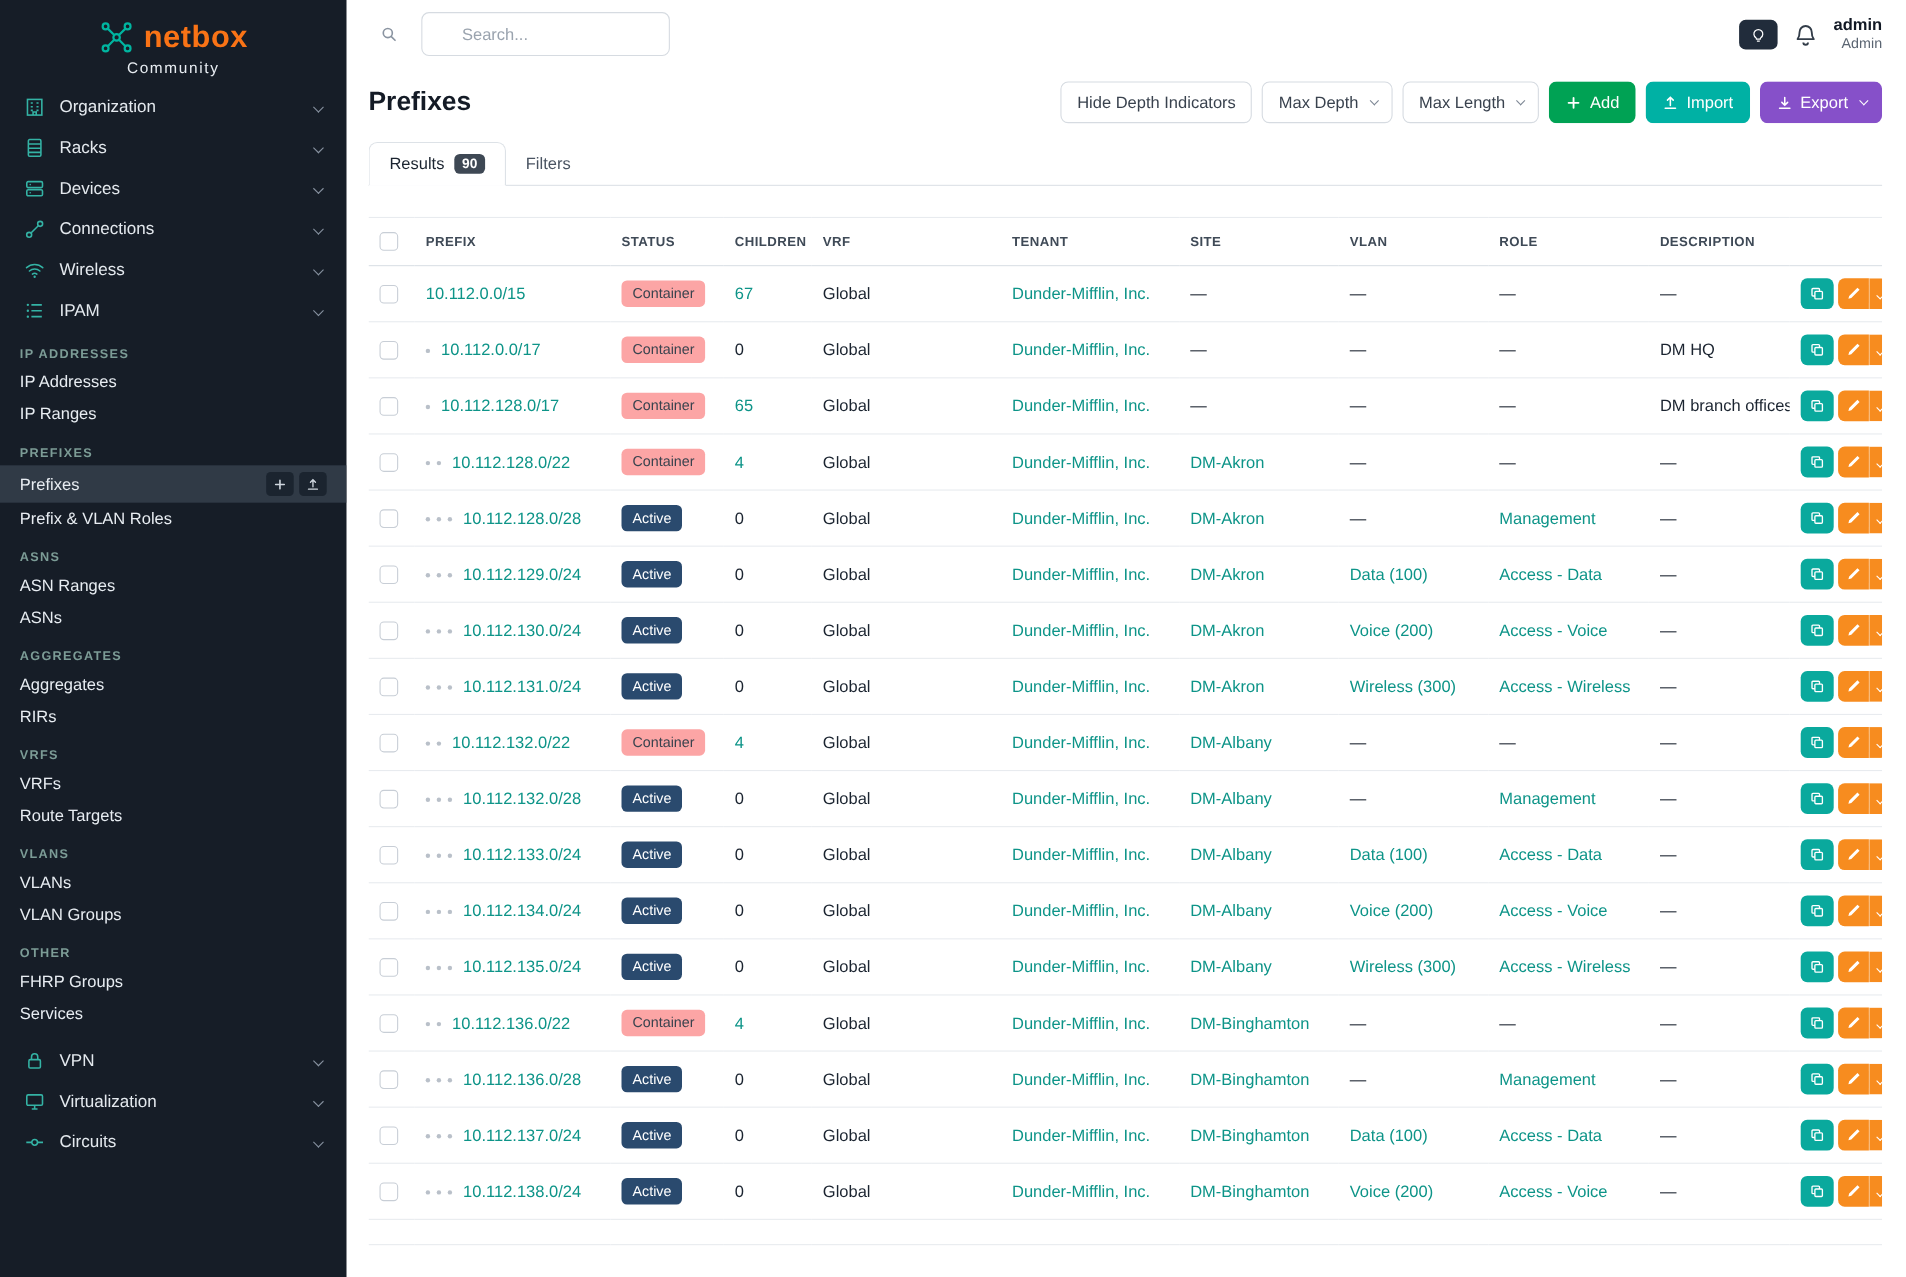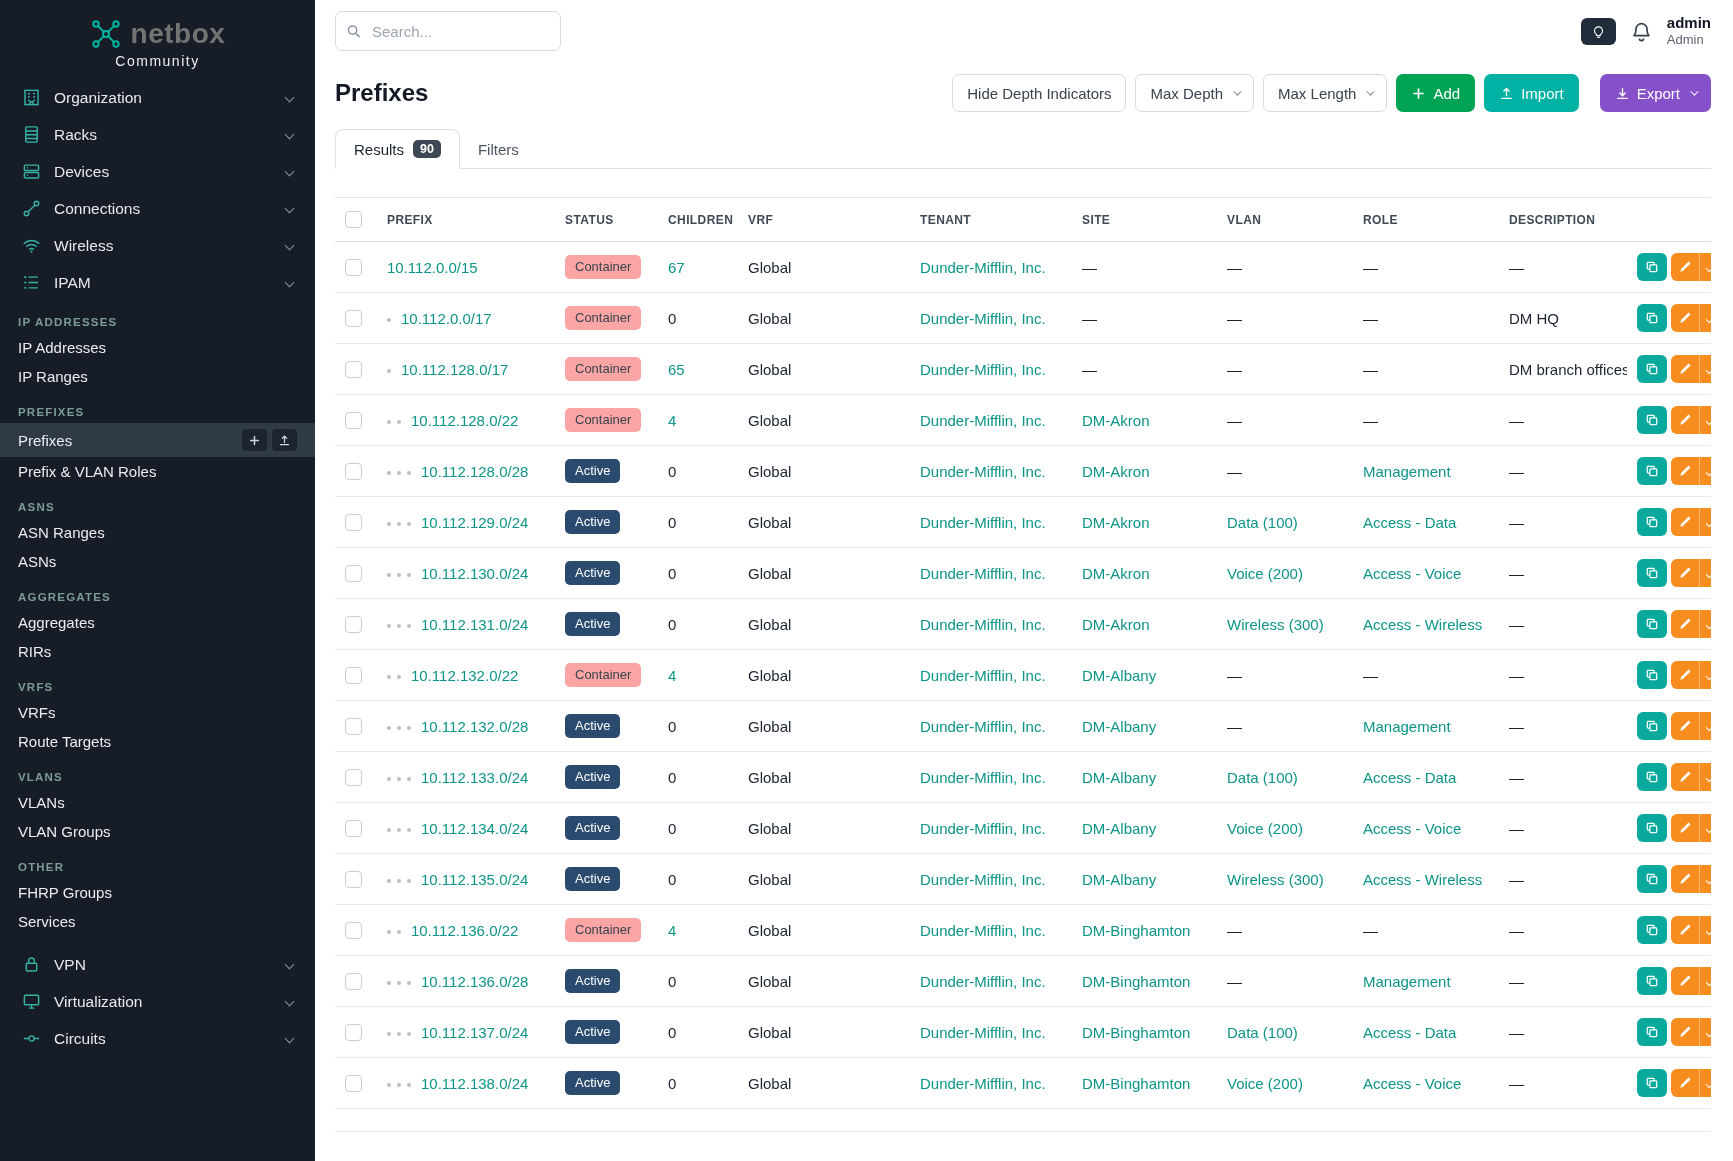--- a/index.html
+++ b/index.html
@@ -4,62 +4,62 @@
 <style>
   * { box-sizing: border-box; margin: 0; padding: 0; }
   html, body { width: 1733px; height: 1161px; overflow: hidden; }
   body { display: flex; font-family: "Liberation Sans", sans-serif; background: #fff; color: #1b2430; }
 
   
   .sidebar { width: 315px; min-width: 315px; height: 100%; background: #161d27; color: #d6dde4; overflow: hidden; display: flex; flex-direction: column; }
   .logo-area { padding: 18px 12px 10px; text-align: center; cursor: pointer; }
   .logo-row { display: flex; align-items: center; justify-content: center; gap: 9px; }
   .logo-mark svg { width: 32px; height: 32px; display: block; }
-  .logo-text { font-size: 28px; font-weight: 700; color: #737373; letter-spacing: .5px; }
+  .logo-text { font-size: 28px; font-weight: 700; color: #f97316; letter-spacing: .5px; }
   .logo-sub { margin-top: 3px; font-size: 14px; color: #e8edf2; letter-spacing: 1.5px; }
   .nav-item { display: flex; align-items: center; gap: 13px; padding: 9px 22px; font-size: 15.5px; color: #e4e9ee; cursor: pointer; }
   .nav-icon { color: #34b3a5; display: flex; }
   .nav-icon svg { width: 19px; height: 19px; }
   .chev-wrap { margin-left: auto; display: flex; align-items: center; }
   .chev { display: inline-block; width: 7px; height: 7px; border-right: 1.6px solid #8792a0; border-bottom: 1.6px solid #8792a0; transform: rotate(45deg); }
   .subnav-header { padding: 15px 18px 5px; font-size: 11.5px; font-weight: 700; letter-spacing: 1.2px; color: #7c9c96; }
   .subnav-item { display: flex; align-items: center; padding: 6px 18px; font-size: 15px; color: #e8edf2; cursor: pointer; }
   .subnav-item.active { background: #303a46; }
   .quick-btns { margin-left: auto; display: flex; gap: 5px; }
   .qbtn { width: 25px; height: 22px; border: none; border-radius: 4px; background: #1b242f; color: #cfd6de; display: flex; align-items: center; justify-content: center; cursor: pointer; }
   .qbtn svg { width: 13px; height: 13px; }
   .nav-bottom { margin-top: 10px; }
 
   
   .main { flex: 1; display: flex; flex-direction: column; height: 100%; overflow: hidden; }
   .topbar { height: 62px; display: flex; align-items: center; padding: 0 22px 0 20px; justify-content: space-between; }
   .search-wrap { position: relative; width: 226px; }
   .search-wrap .sicon { position: absolute; left: 11px; top: 50%; transform: translateY(-50%); color: #8a94a1; display: flex; }
   .search-wrap .sicon svg { width: 15px; height: 15px; }
-  .search-input { width: 100%; height: 40px; border: 1px solid #d6dbe1; border-radius: 7px; padding: 0 12px 0 36px; font-size: 15px; color: #1b2430; outline: none; font-family: inherit; background: #fff; }
+  .search-input { width: 100%; height: 40px; border: 1px solid #d6dbe1; border-radius: 7px; padding: 0 12px 0 36px; font-size: 15px; color: #1b2430; outline: none; font-family: inherit; background: #fff; margin-left: 48px; }
   .search-input::placeholder { color: #9aa3ae; }
   .topbar-right { display: flex; align-items: center; gap: 15px; }
   .theme-btn { width: 35px; height: 27px; background: #212c3b; border: none; border-radius: 6px; color: #fff; display: flex; align-items: center; justify-content: center; cursor: pointer; }
   .theme-btn svg { width: 15px; height: 15px; }
   .bell-btn { background: none; border: none; color: #333d49; cursor: pointer; display: flex; }
   .bell-btn svg { width: 21px; height: 21px; }
-  .user-block { line-height: 1.25; cursor: pointer; }
+  .user-block { text-align: right; line-height: 1.25; cursor: pointer; }
   .user-name { font-weight: 700; font-size: 15px; color: #111824; }
   .user-role { font-size: 13px; color: #5b6572; }
 
   
   .content { flex: 1; padding: 4px 22px 0 20px; overflow: hidden; display: flex; flex-direction: column; }
   .page-head { display: flex; align-items: center; margin-top: 8px; }
   .page-title { font-size: 24px; font-weight: 700; color: #141b26; }
   .page-actions { margin-left: auto; display: flex; gap: 9px; align-items: center; }
   .btn { height: 38px; display: inline-flex; align-items: center; gap: 7px; padding: 0 14px; border-radius: 7px; font-size: 15px; font-family: inherit; cursor: pointer; border: 1px solid transparent; font-weight: 500; white-space: nowrap; }
   .btn.ghost { background: #fff; border-color: #d6dbe1; color: #39424e; }
   .btn.green { background: #00a254; color: #fff; }
   .btn.teal { background: #00b1a4; color: #fff; }
-  .btn.purple { background: #8650c9; color: #fff; margin-left: 12px; }
+  .btn.purple { background: #8650c9; color: #fff; }
   .btn svg { width: 15px; height: 15px; }
   .btn .chev { width: 6px; height: 6px; margin-left: 3px; transform: rotate(45deg) translateY(-2px); }
   .btn.ghost .chev { border-color: #7d8794; }
   .btn.purple .chev { border-color: #fff; }
 
   
   .tabs { display: flex; margin-top: 16px; border-bottom: 1px solid #dde2e7; }
   .tab { padding: 10px 18px; font-size: 15px; color: #4a5462; display: flex; align-items: center; gap: 9px; cursor: pointer; position: relative; top: 1px; }
   .tab.active { background: #fff; border: 1px solid #dde2e7; border-bottom-color: #fff; border-radius: 8px 8px 0 0; color: #1b2430; font-weight: 500; }
   .tab-badge { background: #3e4854; color: #fff; font-size: 12.5px; padding: 2px 7px; border-radius: 5px; font-weight: 600; }

